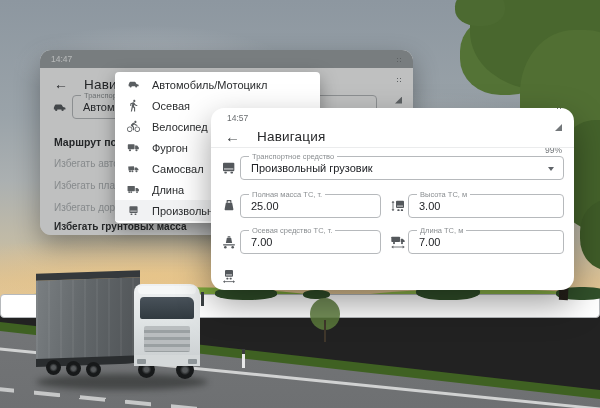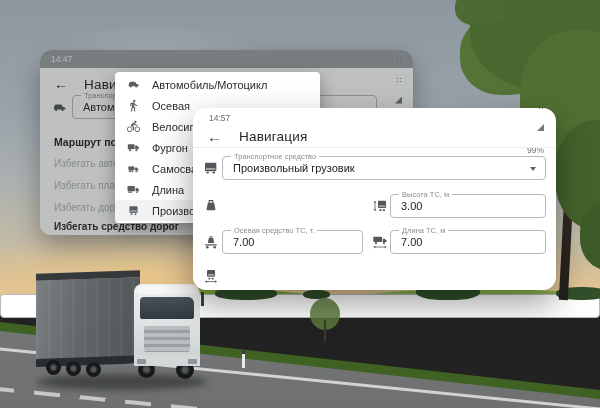--- a/index.html
+++ b/index.html
@@ -104,21 +104,21 @@
 
   
   .menu{position:absolute;left:115px;top:72px;width:205px;height:151px;background:#fff;border-radius:4px;
         box-shadow:0 6px 18px rgba(0,0,0,.35);display:flex;flex-direction:column;padding:2px 0;}
   .mi{flex:1;display:flex;align-items:center;gap:12px;padding:0 12px;white-space:nowrap;}
   .mi .ic{width:13px;height:13px;flex:0 0 13px;color:#5a5e61;}
   .mi .lb{font-size:11px;color:#2a2c2e;}
   .mi.sel{background:#f1f2f3;}
 
   
-  .fp{left:193px;top:108px;width:363px;height:182px;border-radius:13px;box-shadow:0 14px 34px rgba(0,0,0,.38);}
+  .fp{left:211px;top:108px;width:363px;height:182px;border-radius:13px;box-shadow:0 14px 34px rgba(0,0,0,.38);}
   .fp-status{position:absolute;left:16px;right:12px;top:4px;height:12px;display:flex;
              justify-content:space-between;align-items:center;font-size:8.5px;color:#6a6e71;}
   .sticons{display:flex;align-items:flex-end;gap:14px;color:#73777a;flex-direction:column;}
   .st-ic{display:block;}
   .dots{width:6px;height:6px;background-image:radial-gradient(currentColor 38%,transparent 42%);
         background-size:3px 3px;}
   .tri{width:7px;height:7px;background:currentColor;clip-path:polygon(100% 0,100% 100%,0 100%);}
   .batt{position:relative;width:5px;height:9px;border:1px solid currentColor;border-radius:1px;margin-left:1px;}
   .batt::before{content:"";position:absolute;left:0.5px;top:-2.5px;width:2px;height:1.5px;background:currentColor;}
   .batt::after{content:"";position:absolute;left:0;bottom:0;width:100%;height:80%;background:currentColor;}
@@ -234,21 +234,21 @@
         <circle cx="16.9" cy="15.6" r="1.9"></circle>
       </svg>
     <div class="field bp-field">
       <span class="lab">Транспортное средство</span>
       <span class="val">Автомобиль/Мотоцикл</span>
     </div>
     <div class="bp-sec">Маршрут по дорогам</div>
     <div class="bp-opt o1">Избегать автомагистралей</div>
     <div class="bp-opt o2">Избегать платных дорог</div>
     <div class="bp-opt o3">Избегать дорог с в</div>
-    <div class="bp-opt o4">Избегать средство дорог</div>
+    <div class="bp-opt o4">Избегать грунтовых масса</div>
     <div class="bp-scrim"></div>
   </div>
 
   <div class="menu">
     <div class="mi">
       <svg class="ic" viewBox="0 0 24 24" fill="currentColor">
           <path d="M3 15v-3l1.8-4A1.5 1.5 0 0 1 6.2 7h8.2a1.5 1.5 0 0 1 1.3.8L17.6 11l3 .9a1.3 1.3 0 0 1 .9 1.2V15H3z"></path>
           <circle cx="6.7" cy="15.6" r="1.9"></circle>
           <circle cx="16.9" cy="15.6" r="1.9"></circle>
         </svg>
@@ -338,20 +338,24 @@
     <div class="field veh-f">
       <span class="lab">Транспортное средство</span>
       <span class="val">Произвольный грузовик</span>
       <span class="caret"></span>
     </div>
 
     <svg class="f-icon ic-a1" viewBox="0 0 24 24" fill="currentColor">
         <path d="M9.2 3h5.6a.8.8 0 0 1 .8.8V7h-1.8V4.9h-3.6V7H8.4V3.8A.8.8 0 0 1 9.2 3z"></path>
         <path d="M7.3 7h9.4l1.9 10a1 1 0 0 1-1 1.2H6.4a1 1 0 0 1-1-1.2z"></path>
       </svg>
+    <div class="field f-a1">
+      <span class="lab">Полная масса ТС, т.</span>
+      <span class="val">25.00</span>
+    </div>
 
     <svg class="f-icon ic-a2" viewBox="0 0 24 24" fill="currentColor">
         <rect x="9" y="4" width="12" height="11" rx="1.5"></rect>
         <rect x="10.5" y="11.5" width="9" height="1.2" fill="#fff"></rect>
         <rect x="11" y="17" width="3.4" height="2.6" rx="1"></rect>
         <rect x="16.2" y="17" width="3.4" height="2.6" rx="1"></rect>
         <path d="M4.5 4l2.2 3H2.3z"></path>
         <rect x="3.9" y="6.5" width="1.2" height="11"></rect>
         <path d="M4.5 20l2.2-3H2.3z"></path>
       </svg>

